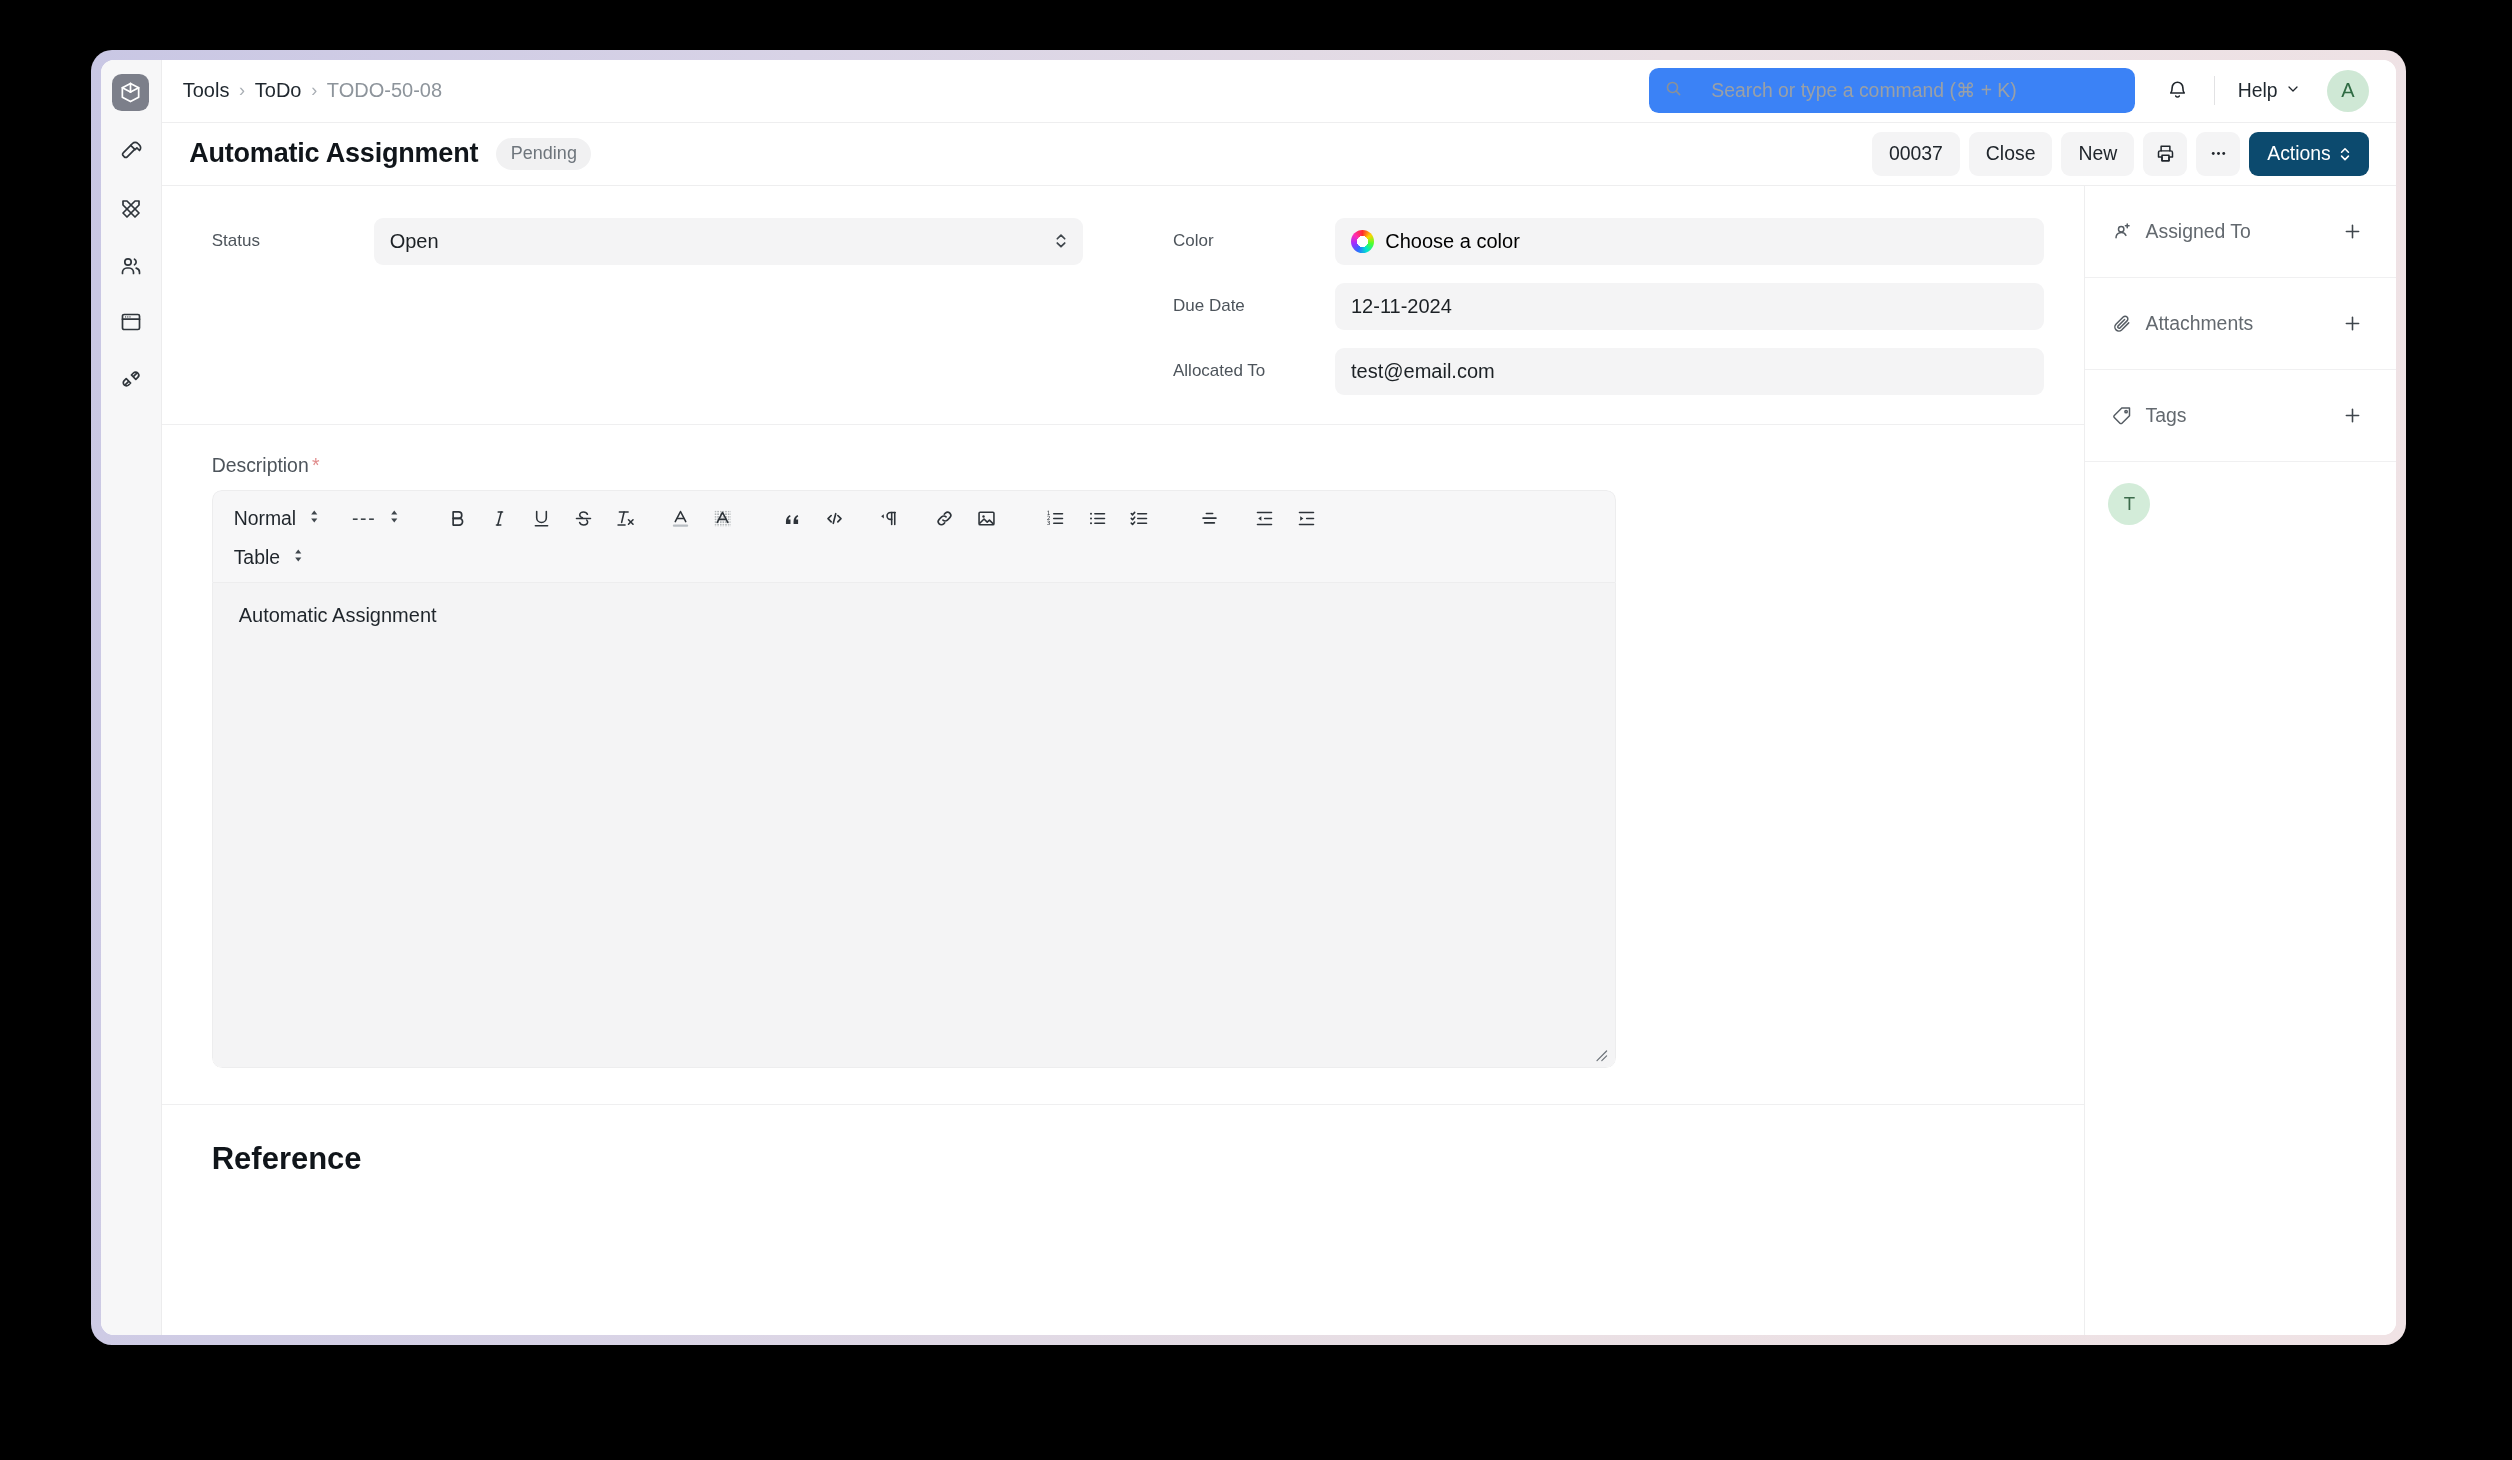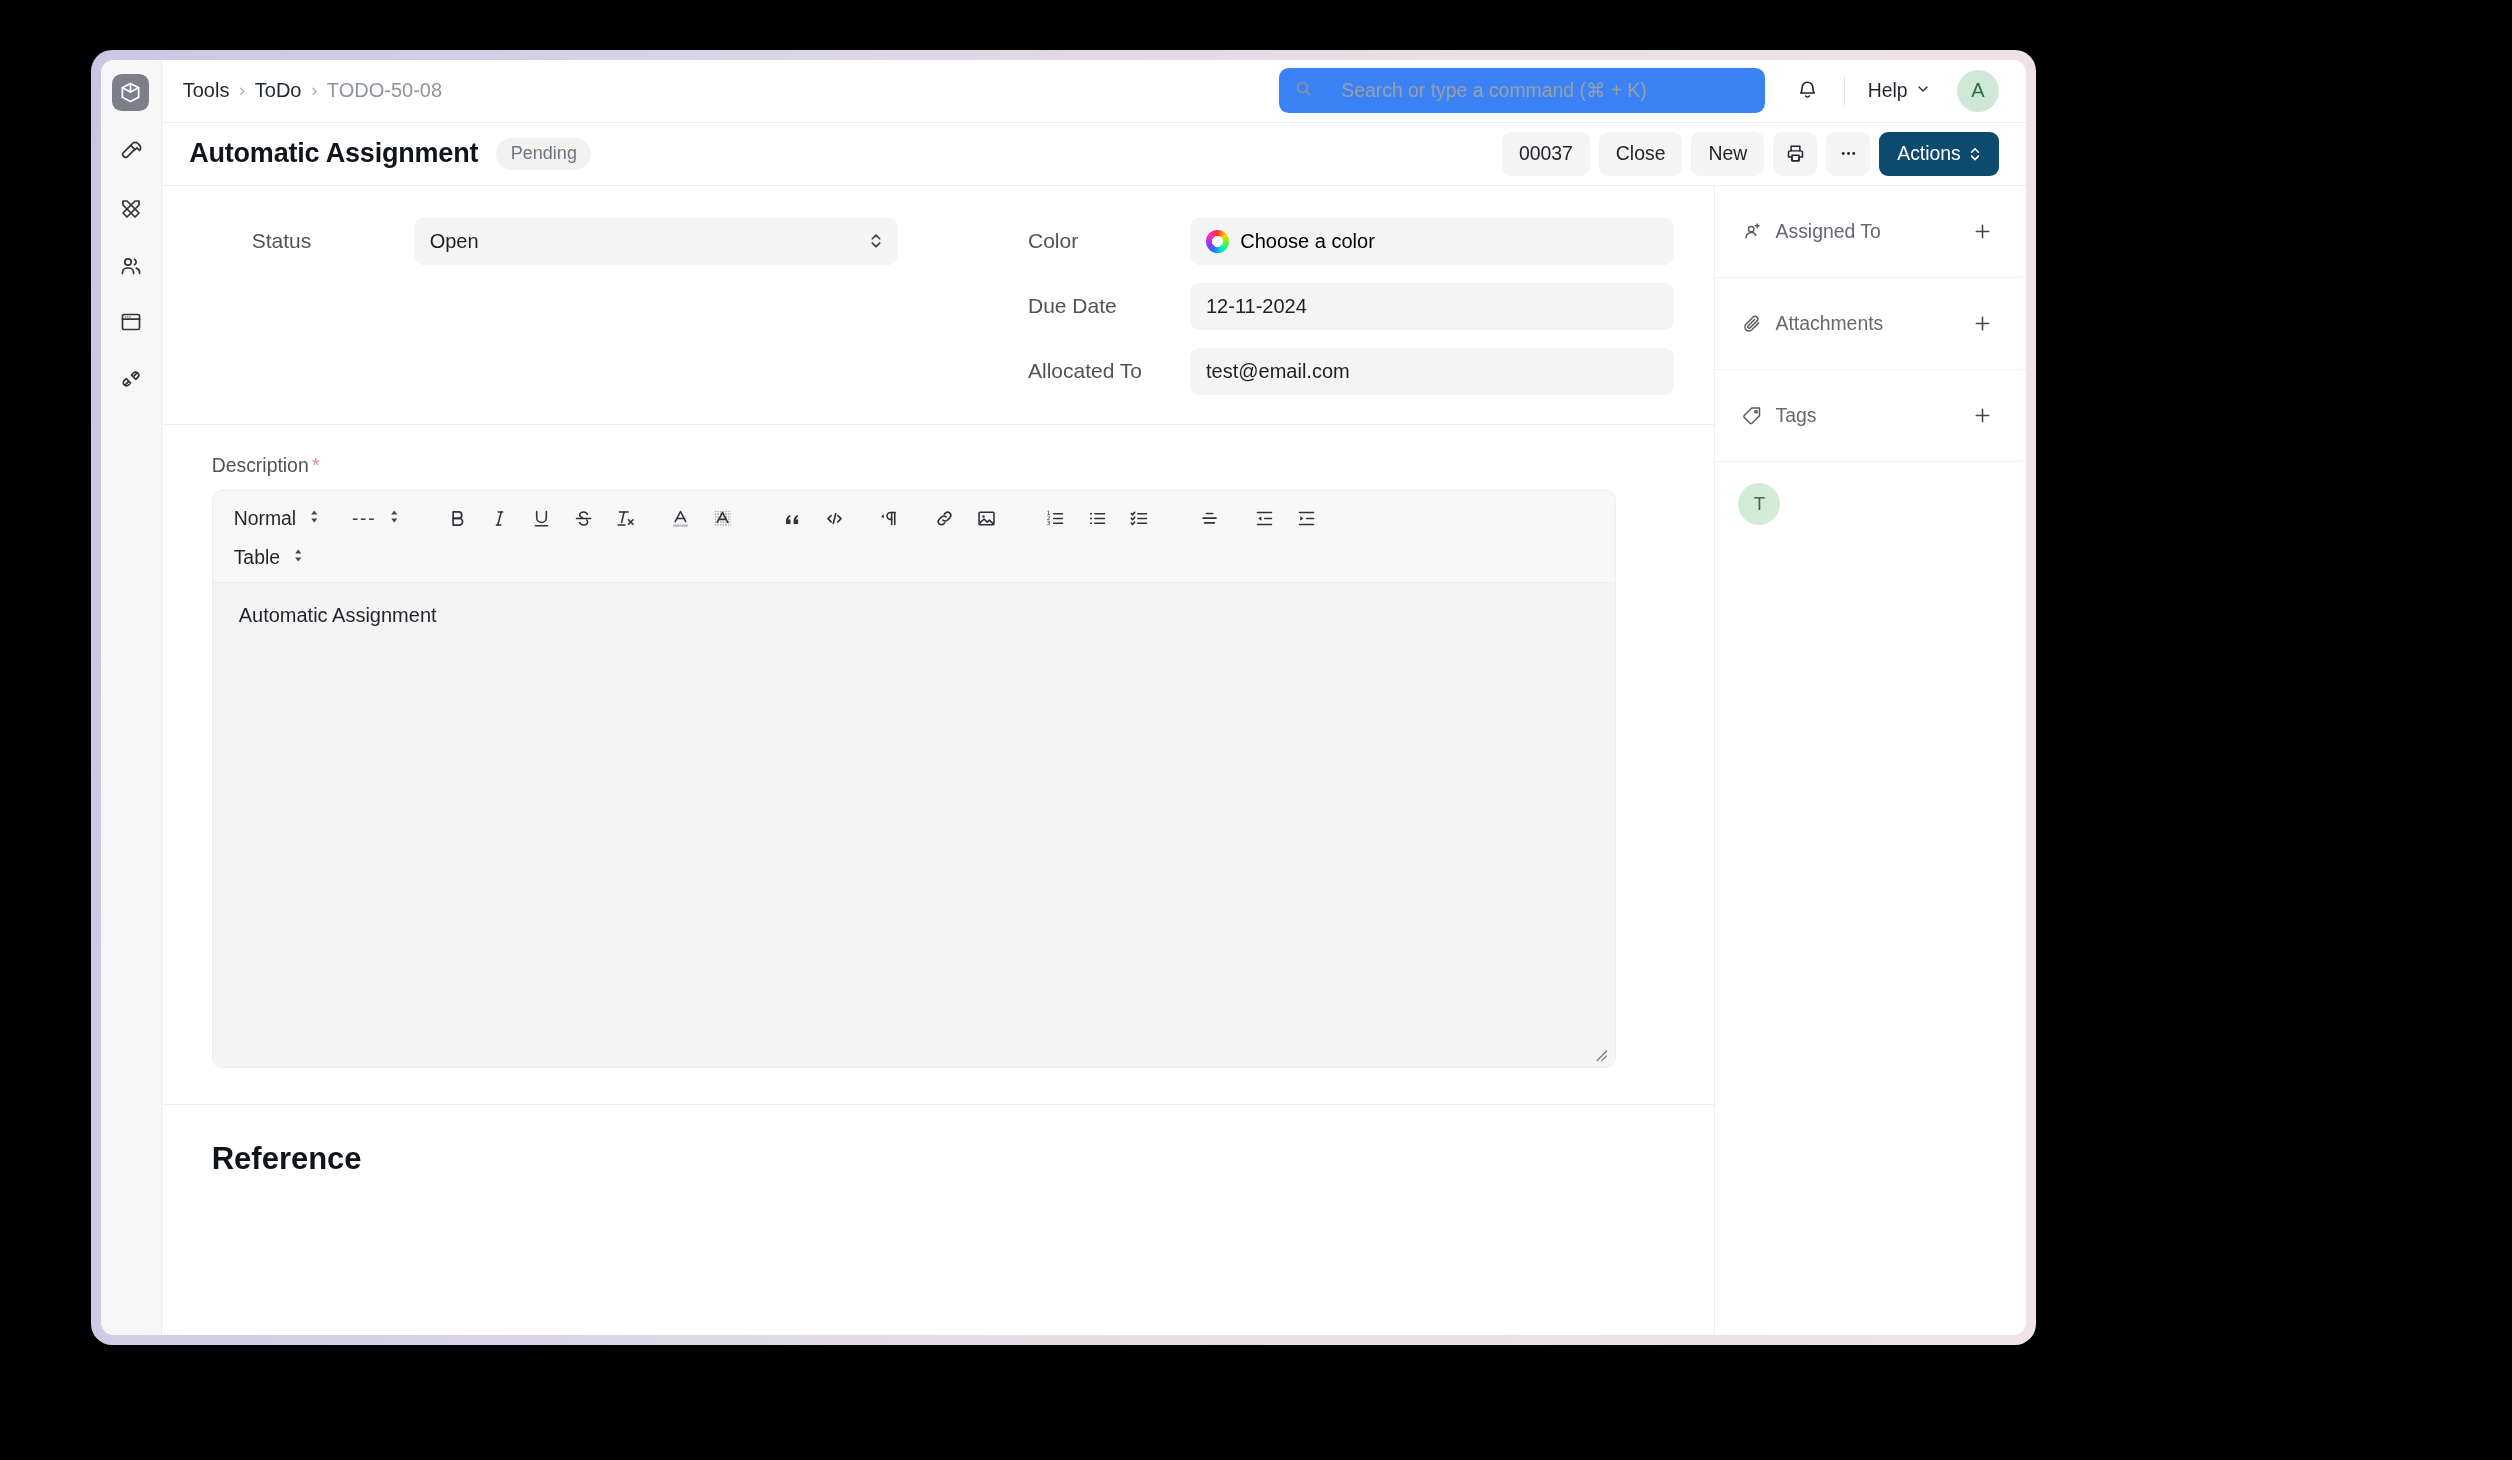--- a/index.html
+++ b/index.html
@@ -7,21 +7,21 @@
     width: 2512px; height: 1460px;
     background: #000;
     font-family: "Liberation Sans", sans-serif;
     overflow: hidden;
   }
 
   
   #app-frame {
     position: absolute;
     left: 91px; top: 50px;
-    width: 1945px; height: 1295px;
+    width: 2315px; height: 1295px;
     border-radius: 21px;
     background: linear-gradient(100deg, #c9c7e4 0%, #d8d3e6 28%, #e9dfe4 62%, #f0e3e5 100%);
     padding: 9.7px;
     box-shadow: 0 18px 49px rgba(0,0,0,0.35);
   }
   #app-window {
     width: 100%; height: 100%;
     border-radius: 13px;
     background: #ffffff;
     overflow: hidden;
@@ -143,21 +143,21 @@
   }
 
   
   .form-section { padding: 32px 0 29px 0; border-bottom: 0.8px solid #efeff0; }
   .grid2 { display: flex; padding: 0 0 0 0; }
   .gcol { width: 50%; padding-left: 50px; padding-right: 40px; }
   .field { display: flex; align-items: center; margin-bottom: 18px; }
   .field:last-child { margin-bottom: 0; }
   .flabel {
     width: 162px; flex: 0 0 162px;
-    font-size: 21px; color: #4d545b; margin-left: 40px;
+    font-size: 17px; color: #4d545b;
   }
   .req { color: #e08b8b; margin-left: 3.2px; }
   .fctrl {
     flex: 1;
     height: 47px;
     background: #f4f4f5;
     border-radius: 9px;
     display: flex; align-items: center;
     padding: 0 16px;
     font-size: 20px; color: #1c2125;

